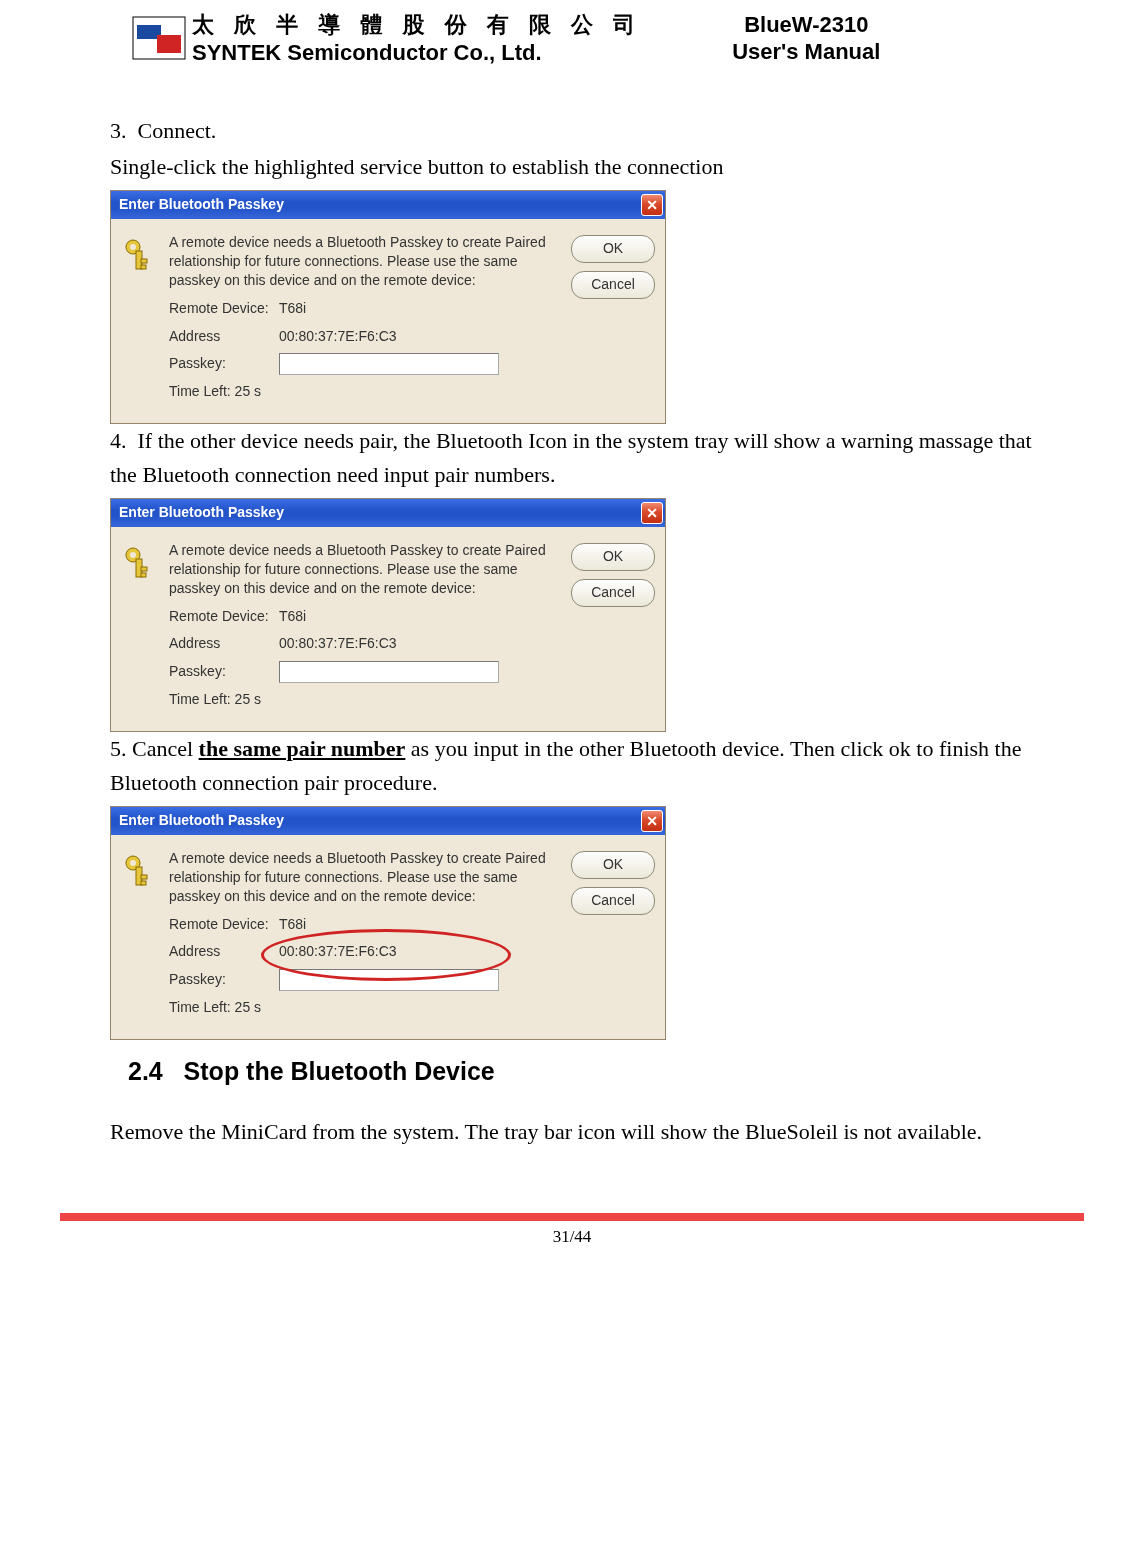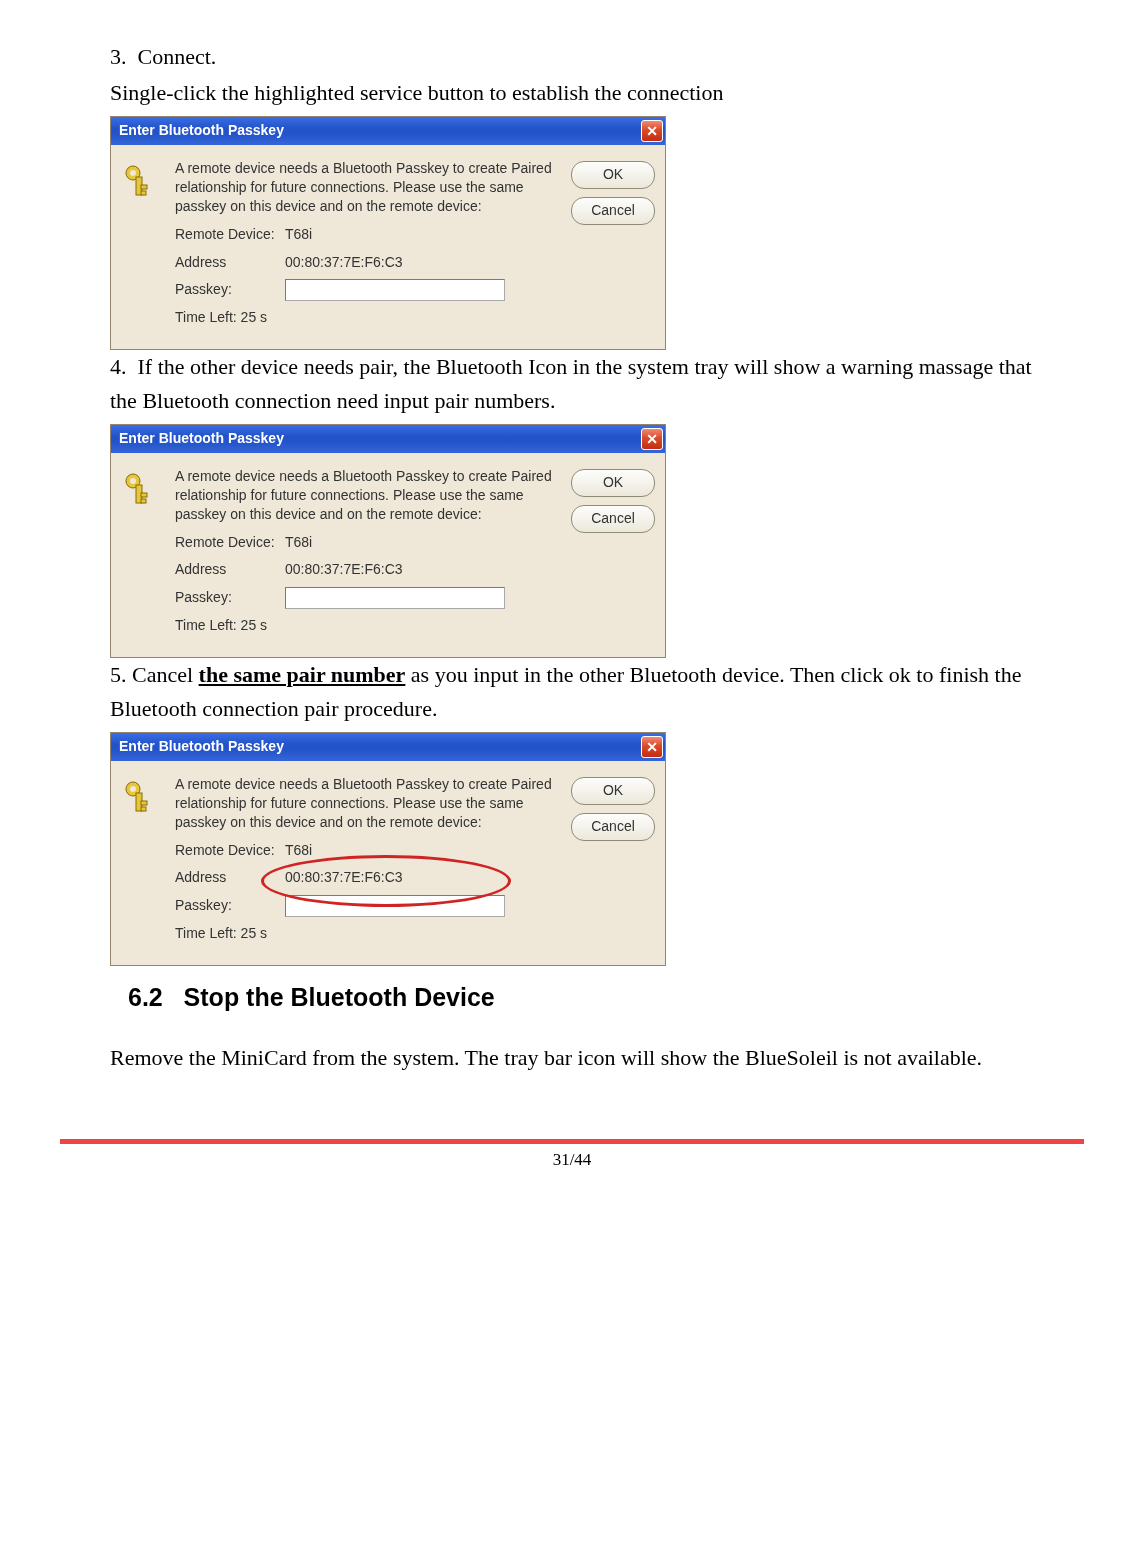--- a/index.html
+++ b/index.html
@@ -84,21 +84,21 @@
     display: flex;
     align-items: center;
     justify-content: center;
     font-weight: bold;
     font-size: 14px;
     line-height: 1;
   }
   .dlg-body {
     display: flex;
     padding: 14px 10px 14px 12px;
-    gap: 16px;
+    gap: 10px;
   }
   .keycol {
     width: 36px;
     display: flex;
     align-items: flex-start;
     padding-top: 4px;
   }
   .midcol { flex: 1; color: #333; }
   .msg { line-height: 1.35; margin-bottom: 8px; }
   .row {
@@ -144,32 +144,50 @@
   }
   .bold { font-weight: bold; text-decoration: underline; }
   .section-head {
     font-family: Arial, sans-serif;
     font-size: 25px;
     font-weight: bold;
     margin: 12px 0 24px 18px;
   }
   .footer {
     margin-top: 64px;
-    border-top: 5px solid #ef4444;
+    border-top: 8px solid #ef4444;
   }
   .footer-inner {
     text-align: center;
     font-size: 17px;
     padding: 6px 0 20px 0;
   }
 </style>
 </head>
 <body>
 
 <div class="page">
+  <div class="header">
+    <div class="logo">
+      <svg width="56" height="46" viewBox="0 0 56 46">
+        <rect x="2" y="2" width="52" height="42" fill="none" stroke="#000" stroke-width="1"></rect>
+        <path d="M 6 38 L 6 10 L 30 10 L 30 22 L 50 22 L 50 38 Z" fill="none"></path>
+        <path d="M 6 10 L 30 10 L 30 24 L 6 24 Z" fill="#1a4aa0"></path>
+        <path d="M 26 20 L 50 20 L 50 38 L 26 38 Z" fill="#d02424"></path>
+      </svg>
+    </div>
+    <div class="company-block">
+      <div class="company-cn">太 欣 半 導 體 股 份 有 限 公 司</div>
+      <div class="company-en">SYNTEK Semiconductor Co., Ltd.</div>
+    </div>
+    <div class="product-block">
+      <div>BlueW-2310</div>
+      <div>User's Manual</div>
+    </div>
+  </div>
 
   <div class="content">
 
     <p class="step-line">
       <span>3.</span>&nbsp;&nbsp;<span>Connect.</span>
     </p>
     <p class="step-body">Single-click the highlighted service button to establish the connection</p>
 
     <div class="dialog">
       <div class="titlebar">
@@ -294,21 +312,21 @@
         </div>
         <div class="btncol">
           <div class="win-btn">OK</div>
           <div class="win-btn">Cancel</div>
         </div>
       </div>
       <div class="ellipse-annot" style="left:150px; top:122px; width:250px; height:52px;"></div>
     </div>
 
     <div class="section-head">
-      <span>6.2</span>&nbsp;&nbsp;&nbsp;<span>Stop the Bluetooth Device</span>
+      <span>2.4</span>&nbsp;&nbsp;&nbsp;<span>Stop the Bluetooth Device</span>
     </div>
     <p>Remove the MiniCard from the system. The tray bar icon will show the BlueSoleil is not available.</p>
 
   </div>
 
   <div class="footer">
     <div class="footer-inner">31/44</div>
   </div>
 </div>
 

